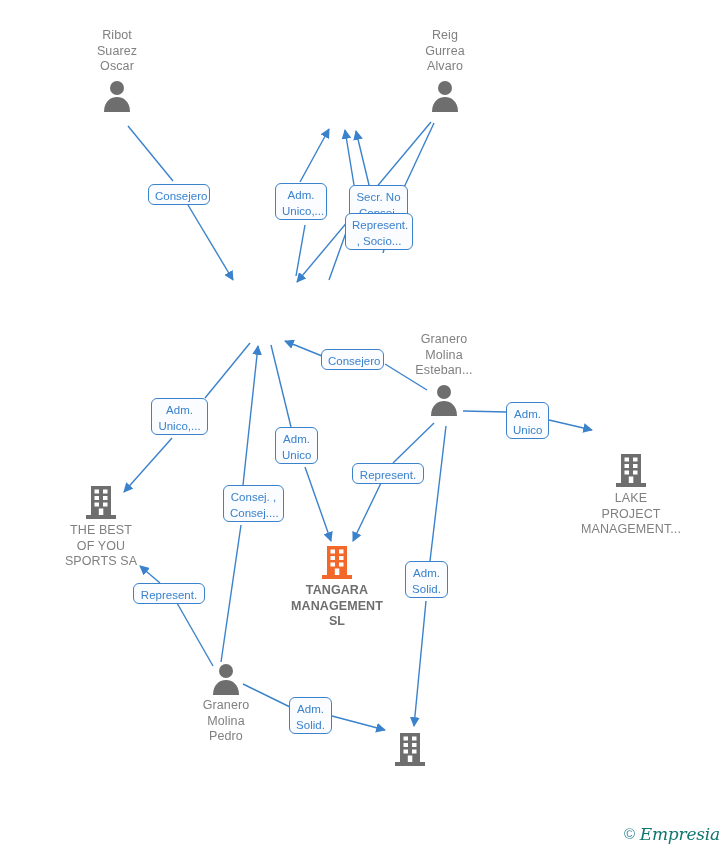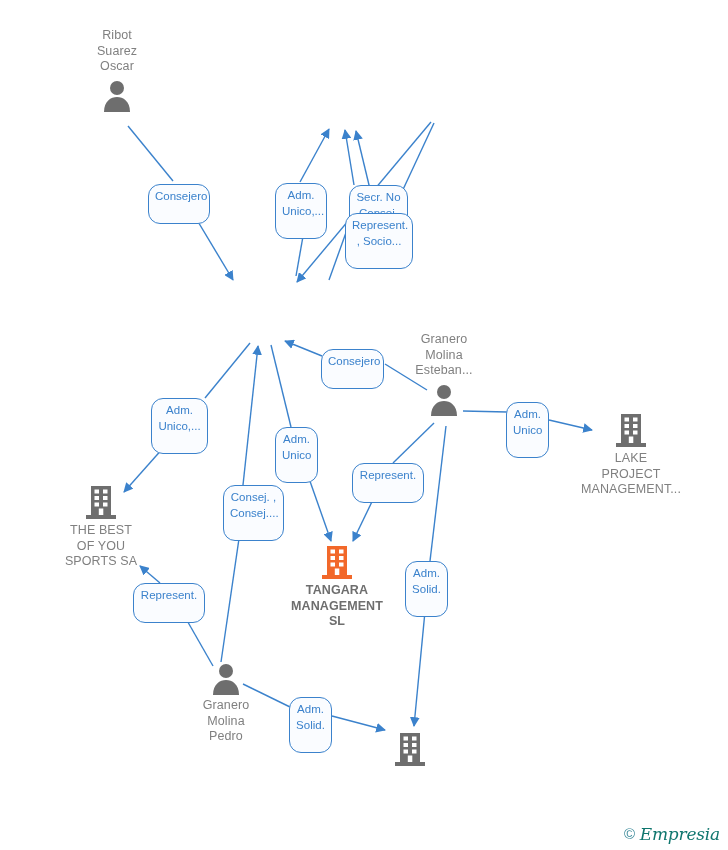--- a/index.html
+++ b/index.html
@@ -53,26 +53,26 @@
   }
   .node-label.focus {
     color: #6e6e6e;
     font-weight: bold;
   }
   .edge-label {
     position: absolute;
     box-sizing: border-box;
     background: #fafcff;
     border: 1.3px solid #3b82cc;
-    border-radius: 12px;
+    border-radius: 6px;
     color: #3b82cc;
     font-size: 11.5px;
     line-height: 16px;
     text-align: center;
-    padding: 3px 6px 19px 6px;
+    padding: 3px 6px 0 6px;
     white-space: pre-line;
     user-select: none;
   }
   .watermark {
     position: absolute;
     right: 8px;
     bottom: 6px;
     font-size: 17px;
     line-height: 20px;
     white-space: nowrap;
@@ -154,35 +154,46 @@
 Oscar</span>
     <span class="node-icon">
       <svg width="34" height="34" viewBox="0 0 34 34">
           <circle cx="17" cy="10" r="7" fill="#6e6e6e"></circle>
           <path d="M4 34 C4 23 11 19 17 19 C23 19 30 23 30 34 Z" fill="#6e6e6e"></path>
         </svg>
     </span>
   </div>
 
 
+  <div class="node" style="left:445px; top:28px;">
+    <span class="node-label above">Reig
+Gurrea
+Alvaro</span>
+    <span class="node-icon">
+      <svg width="34" height="34" viewBox="0 0 34 34">
+          <circle cx="17" cy="10" r="7" fill="#6e6e6e"></circle>
+          <path d="M4 34 C4 23 11 19 17 19 C23 19 30 23 30 34 Z" fill="#6e6e6e"></path>
+        </svg>
+    </span>
+  </div>
 
 
   <div class="node" style="left:444px; top:332px;">
     <span class="node-label above">Granero
 Molina
 Esteban...</span>
     <span class="node-icon">
       <svg width="34" height="34" viewBox="0 0 34 34">
           <circle cx="17" cy="10" r="7" fill="#6e6e6e"></circle>
           <path d="M4 34 C4 23 11 19 17 19 C23 19 30 23 30 34 Z" fill="#6e6e6e"></path>
         </svg>
     </span>
   </div>
 
-  <div class="node" style="left:631px; top:412px;">
+  <div class="node" style="left:631px; top:452px;">
     <span class="node-icon">
       <svg width="34" height="36" viewBox="0 0 34 36">
           <rect x="7" y="2" width="20" height="29" fill="#6e6e6e"></rect>
           <rect x="2" y="31" width="30" height="4" fill="#6e6e6e"></rect>
           <g fill="#ffffff">
             <rect x="10.5" y="5.5" width="4.5" height="4"></rect>
             <rect x="19" y="5.5" width="4.5" height="4"></rect>
             <rect x="10.5" y="12" width="4.5" height="4"></rect>
             <rect x="19" y="12" width="4.5" height="4"></rect>
             <rect x="10.5" y="18.5" width="4.5" height="4"></rect>

